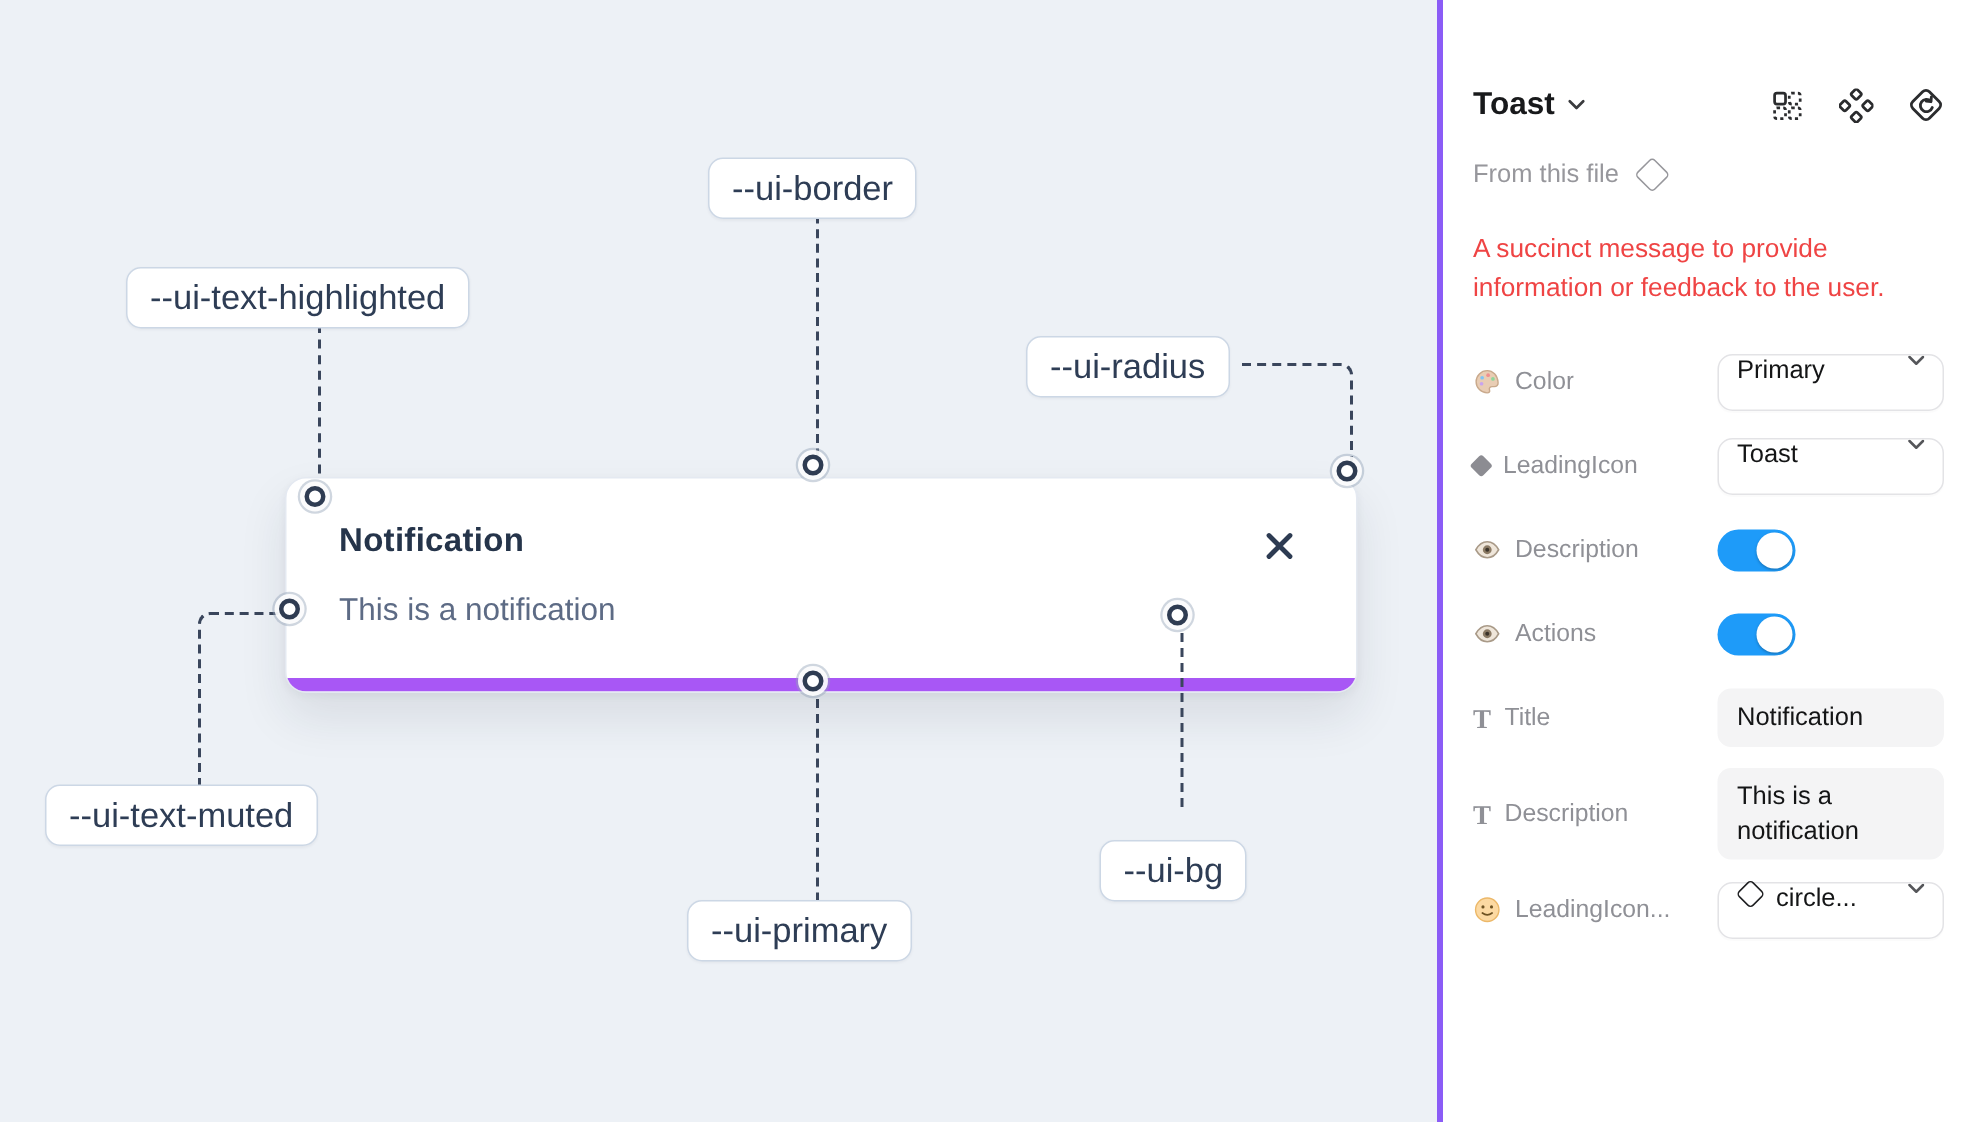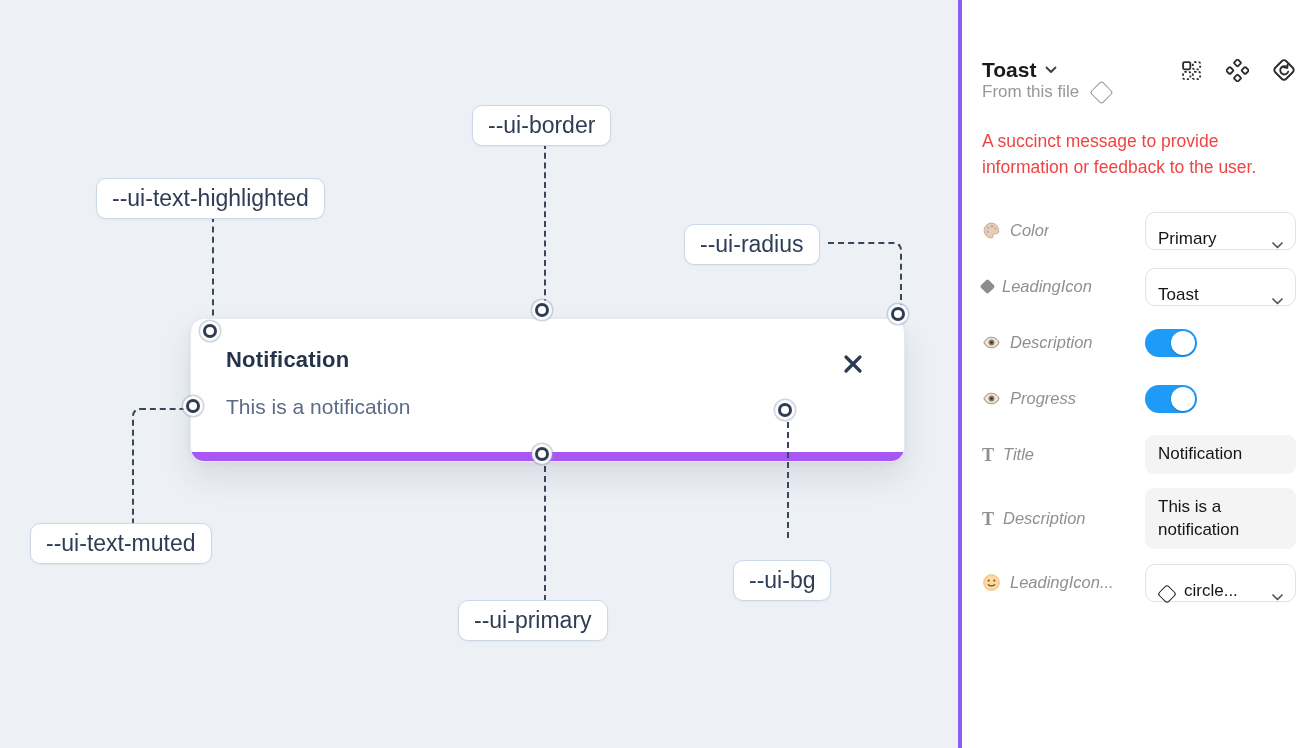--- a/index.html
+++ b/index.html
@@ -44,41 +44,41 @@
 
   
   .panel { width:354px; height:748px; background:#ffffff; border-left:4px solid #8b5cf6;
     padding:58px 16px 0 20px; }
   .panel-header { display:flex; align-items:center; }
   .panel-title { font-size:21px; font-weight:700; color:#18191b; }
   .panel-title-chevron { margin-left:9px; display:flex; cursor:pointer; }
   .panel-icons { margin-left:auto; display:flex; gap:23px; align-items:center; }
   .panel-icons svg { display:block; cursor:pointer; }
 
-  .source-row { display:flex; align-items:center; color:#97979c; font-size:17px; }
+  .source-row { display:flex; align-items:center; margin-top:24px; color:#97979c; font-size:17px; }
   .diamond-outline { width:17px; height:17px; border:1.6px solid #97979c; border-radius:3px;
     transform:rotate(45deg); margin-left:14px; }
 
   .panel-desc { margin-top:26px; font-size:17.5px; line-height:1.5; color:#ef4444; }
 
   .props { margin-top:22px; }
   .prop-row { display:flex; align-items:center; min-height:56px; }
   .prop-row.tall { min-height:72px; align-items:center; }
   .prop-label { flex:1; display:flex; align-items:center; gap:9px; font-size:16.5px;
     color:#8f9096; min-width:0; }
-  .prop-label .lbl { white-space:nowrap; overflow:hidden; text-overflow:ellipsis;font-style:italic; }
+  .prop-label .lbl { white-space:nowrap; overflow:hidden; text-overflow:ellipsis; }
   .prop-control { width:151px; flex:none; }
 
   .diamond-solid { width:11px; height:11px; background:#8c8c92; border-radius:2px;
     transform:rotate(45deg); flex:none; }
   .t-glyph { font-family:"Liberation Serif", serif; font-weight:700; font-size:18px;
     color:#8f9096; flex:none; line-height:1; }
   .emoji-ic { flex:none; display:flex; }
 
-  .select { display:flex; align-items:flex-end; width:100%; height:38px;
+  .select { display:flex; align-items:flex-start; width:100%; height:38px;
     background:#fff; border:1px solid #e3e3e6; border-radius:10px; padding:0 12px;
     font-size:17px; font-weight:500; color:#141516; cursor:pointer;
     box-shadow:0 1px 1px rgba(0,0,0,.02); }
   .select .val { flex:1; white-space:nowrap; overflow:hidden; text-overflow:ellipsis; }
   .select .dd-diamond { width:14px; height:14px; border:1.8px solid #1d1e20; border-radius:3px;
     transform:rotate(45deg); margin:0 10px 0 2px; flex:none; }
   .chev { flex:none; display:flex; }
 
   .toggle { width:52px; height:28px; background:#1e9bf9; border-radius:15px; position:relative;
     cursor:pointer; border:none; display:block; }
@@ -114,21 +114,21 @@
     </div>
 
     <span class="dot" style="left:203px; top:324px;"></span>
     <span class="dot" style="left:535px; top:303px;"></span>
     <span class="dot" style="left:891px; top:307px;"></span>
     <span class="dot" style="left:186px; top:399px;"></span>
     <span class="dot" style="left:535px; top:447px;"></span>
     <span class="dot" style="left:778px; top:403px;"></span>
 
     <div class="pill" style="left:472px; top:105px;">--ui-border</div>
-    <div class="pill" style="left:96px; top:178px;">--ui-text-highlighted</div>
+    <div class="pill" style="left:84px; top:178px;">--ui-text-highlighted</div>
     <div class="pill" style="left:684px; top:224px;">--ui-radius</div>
     <div class="pill" style="left:30px; top:523px;">--ui-text-muted</div>
     <div class="pill" style="left:458px; top:600px;">--ui-primary</div>
     <div class="pill" style="left:733px; top:560px;">--ui-bg</div>
   </div>
 
   <div class="panel">
 
     <div class="panel-header">
       <span class="panel-title">Toast</span>
@@ -231,21 +231,21 @@
 
       <div class="prop-row">
         <div class="prop-label">
           <span class="emoji-ic">
             <svg width="19" height="19" viewBox="0 0 20 20">
                 <path d="M2 10 C4.2 6 7 4.4 10 4.4 C13 4.4 15.8 6 18 10 C15.8 14 13 15.6 10 15.6 C7 15.6 4.2 14 2 10 Z" fill="#efe6da" stroke="#a99a88" stroke-width="1.1"></path>
                 <circle cx="10" cy="10" r="3.1" fill="#8b7a64"></circle>
                 <circle cx="10" cy="10" r="1.4" fill="#3c342a"></circle>
               </svg>
           </span>
-          <span class="lbl">Progress</span>
+          <span class="lbl">Actions</span>
         </div>
         <div class="prop-control">
           <button class="toggle">
               <span class="knob"></span>
             </button>
         </div>
       </div>
 
 
       <div class="prop-row">

